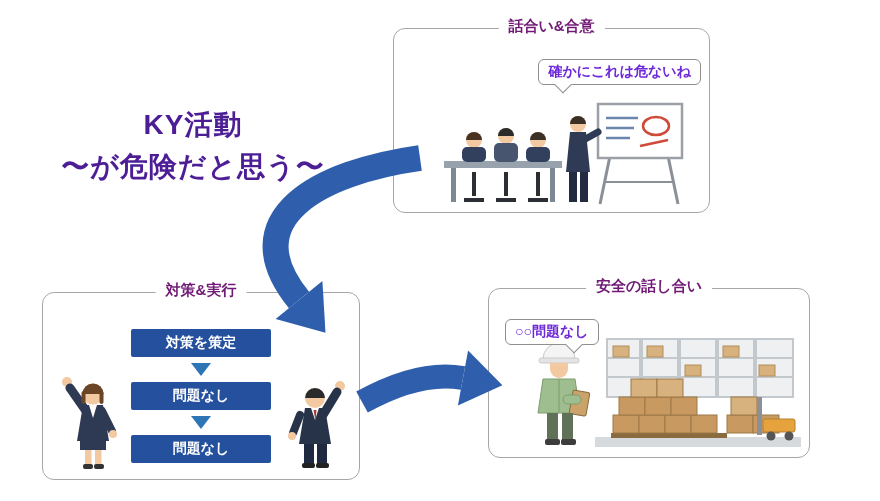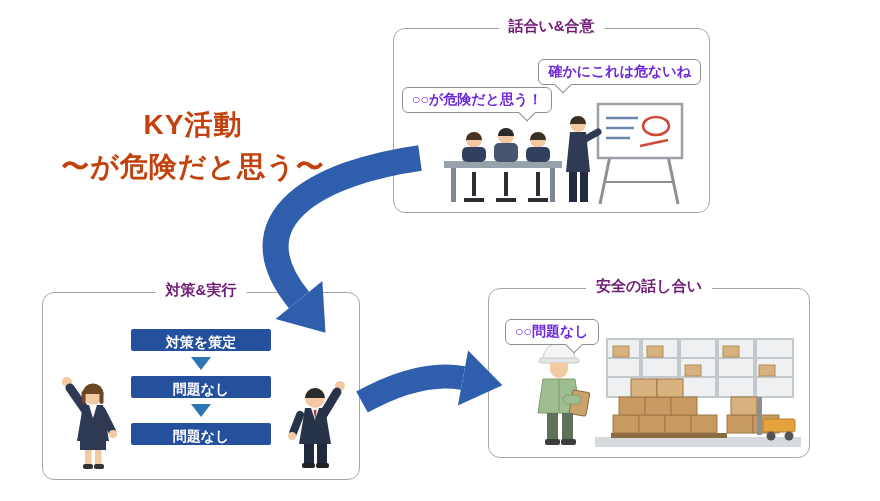--- a/index.html
+++ b/index.html
@@ -5,21 +5,21 @@
   * { box-sizing: border-box; margin: 0; padding: 0; }
   html, body { background: #fff; }
   body {
     width: 880px; height: 501px;
     font-family: "Liberation Sans", "DejaVu Sans", sans-serif;
   }
   .canvas { position: relative; width: 880px; height: 501px; background: #fff; overflow: hidden; }
 
   .title {
     position: absolute; left: 28px; top: 104px; width: 330px;
-    text-align: center; font-weight: bold; color: #c2410c;
+    text-align: center; font-weight: bold; color: #4c1d95;
     font-size: 28px; line-height: 1.5; letter-spacing: 1px;
   }
 
   .box {
     position: absolute; background: #fff;
     border: 1.5px solid var(--box-border-gray, #a6a6a6);
     border-radius: 12px;
   }
   .box-label {
     position: absolute; top: -12px; left: 50%; transform: translateX(-50%);
@@ -50,21 +50,21 @@
   .meeting      { left: 34px; bottom: 4px; }
   .person-left  { left: 12px; bottom: 8px; }
   .person-right { right: 8px; bottom: 8px; }
   .site         { left: 10px; bottom: 6px; z-index: 1; }
 
   .steps {
     position: absolute; left: 50%; top: 36px; transform: translateX(-50%);
     display: flex; flex-direction: column; align-items: center; z-index: 2;
   }
   .step-btn {
-    width: 140px; height: 22px; line-height: 26px; text-align: center;
+    width: 140px; height: 28px; line-height: 26px; text-align: center;
     color: #fff; font-size: 14px; font-weight: bold;
     background: var(--step-button-blue, #24509e); border-radius: 2px;
   }
   .step-arrow {
     width: 0; height: 0;
     border-left: 10px solid transparent; border-right: 10px solid transparent;
     border-top: 13px solid var(--step-arrow-blue, #2e75b6);
     margin: 6px 0;
   }
 
@@ -75,21 +75,20 @@
 
 <div class="canvas">
 
   <div class="title">
     <div>KY活動</div>
     <div>〜が危険だと思う〜</div>
   </div>
 
   <div class="box box-discussion">
     <div class="box-label">話合い&amp;合意</div>
-    <div class="bubble bubble-claim tail-right">○○が危険だと思う！</div>
     <div class="bubble bubble-agree tail-left">確かにこれは危ないね</div>
 
     <svg class="illust meeting" width="262" height="110" viewBox="0 0 262 110">
       <g>
         <line x1="182" y1="58" x2="172" y2="106" stroke="#8a9096" stroke-width="3"></line>
         <line x1="240" y1="58" x2="250" y2="106" stroke="#8a9096" stroke-width="3"></line>
         <line x1="177" y1="84" x2="245" y2="84" stroke="#8a9096" stroke-width="2"></line>
         <rect x="170" y="6" width="84" height="54" fill="#fff" stroke="#9aa0a6" stroke-width="2.5"></rect>
         <line x1="178" y1="20" x2="210" y2="20" stroke="#6b86ad" stroke-width="2.5"></line>
         <line x1="178" y1="30" x2="206" y2="30" stroke="#6b86ad" stroke-width="2.5"></line>

